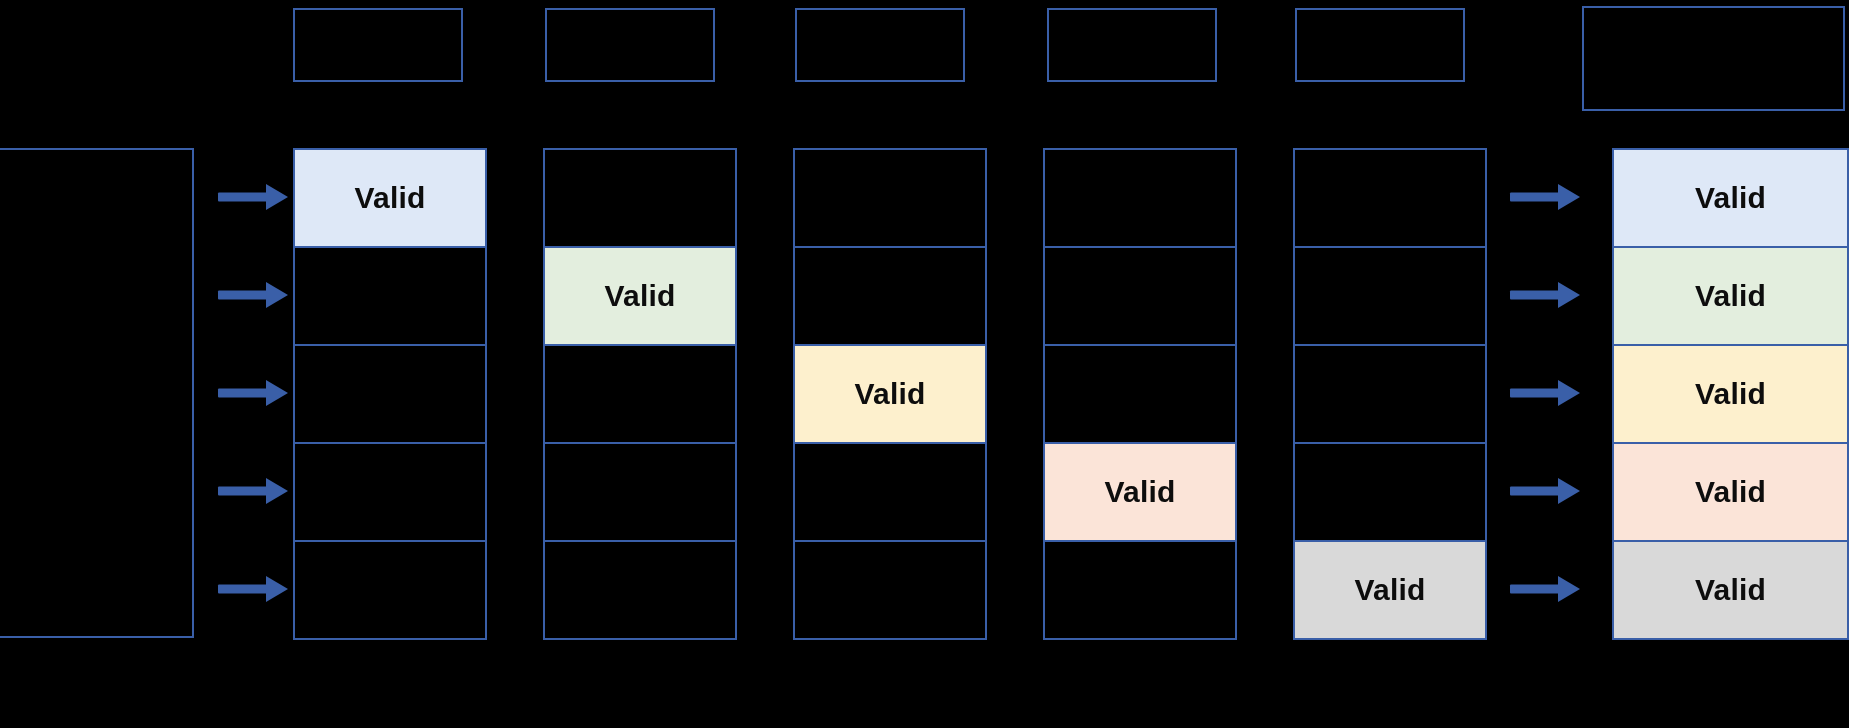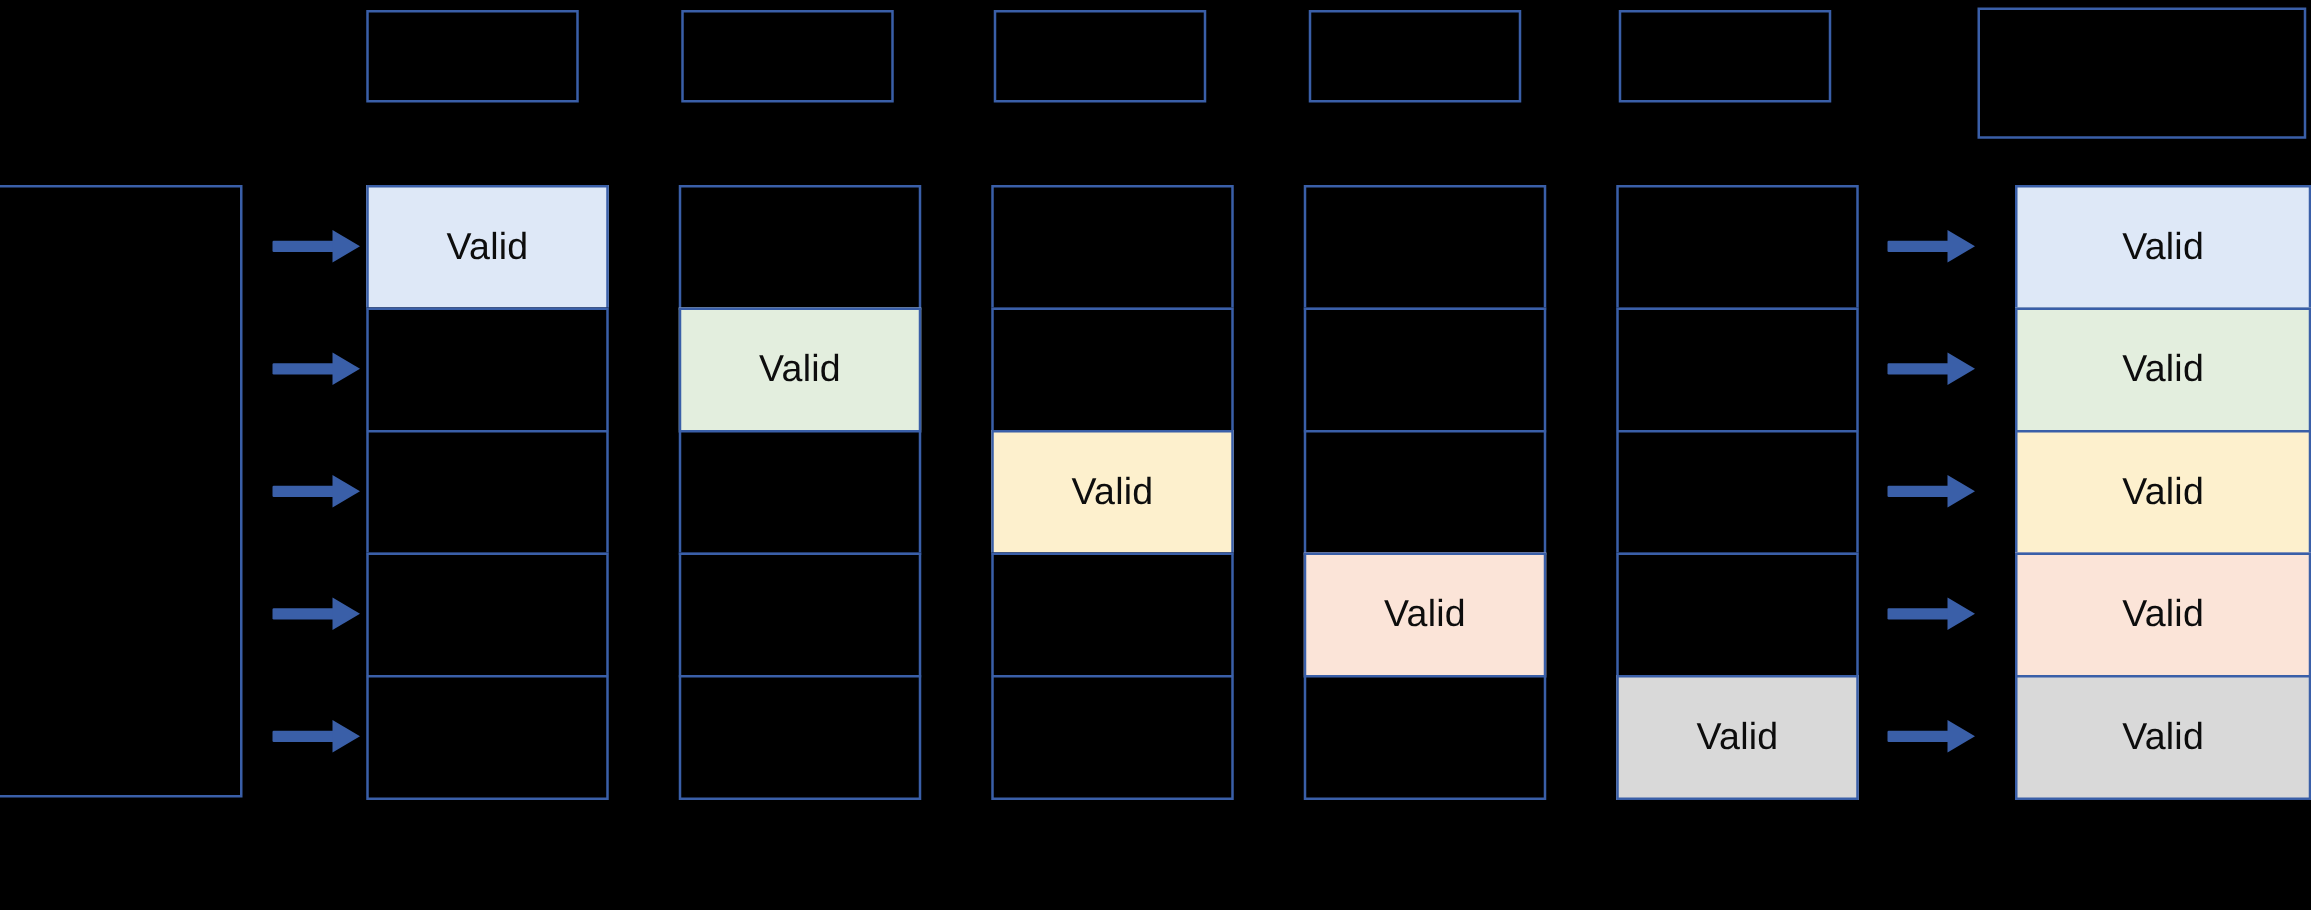--- a/index.html
+++ b/index.html
@@ -12,20 +12,21 @@
     height: 728px;
     position: relative;
     overflow: hidden;
     font-family: "Liberation Sans", sans-serif;
   }
   .stage {
     position: absolute;
     left: 0; top: 0;
     width: 1849px;
     height: 728px;
+    font-weight: bold;
   }
   .box {
     position: absolute;
     box-sizing: border-box;
     border: 2px solid #3a5fa8;
     background: #000000;
   }
   .cell {
     position: absolute;
     box-sizing: border-box;

